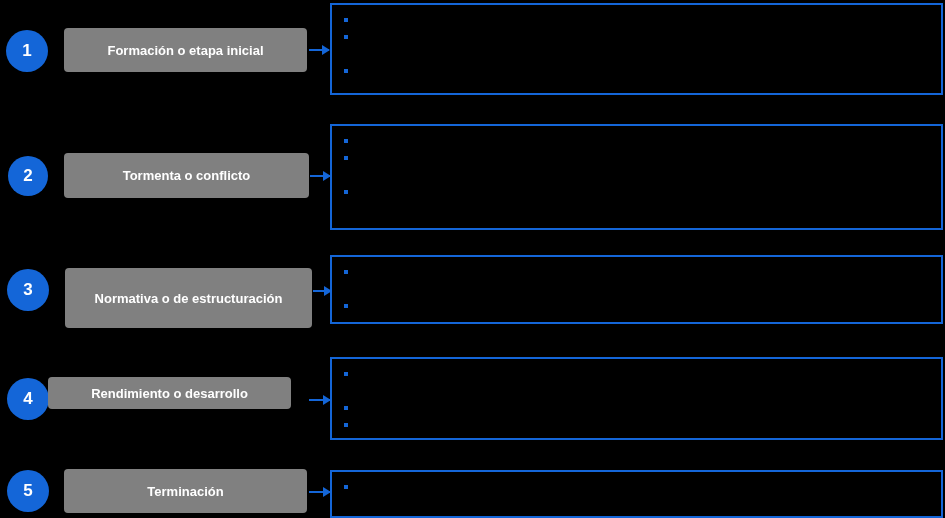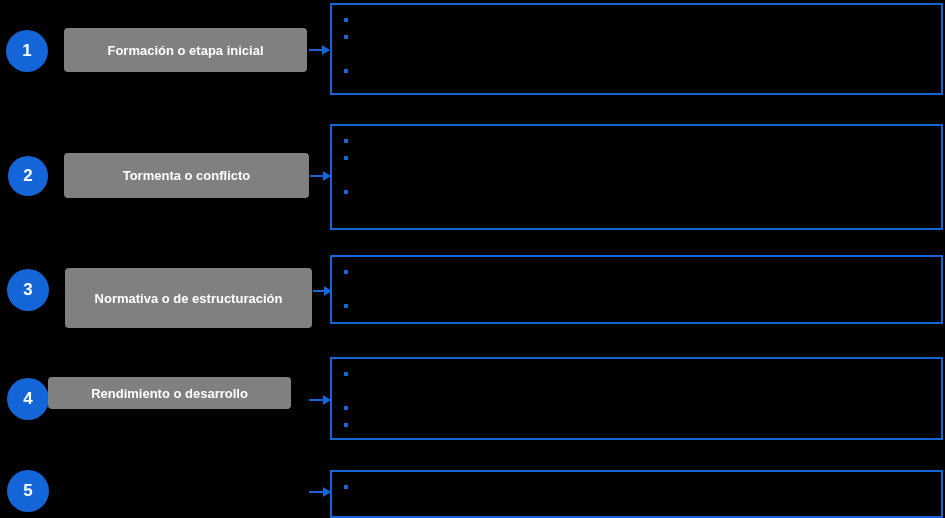--- a/index.html
+++ b/index.html
@@ -147,20 +147,21 @@
       <ul class="detail-list">
         <li class="detail-item"></li>
         <li class="detail-item" style="margin-top:17px;"></li>
         <li class="detail-item"></li>
       </ul>
     </div>
   </div>
 
   <div class="stage-row" style="top:462px;height:56px;">
     <div class="badge" style="left:7px; top:8px; width:42px; height:42px; font-size:17px;">5</div>
+    <div class="label-box" style="left:64px; top:7px; width:243px; height:44px;">Terminación</div>
     <div class="arrow" style="left:309px; top:29px; width:21px;"></div>
     <div class="detail-box" style="left:330px; top:8px; width:613px; height:48px;">
       <ul class="detail-list">
         <li class="detail-item"></li>
       </ul>
     </div>
   </div>
 
 </div>
 

